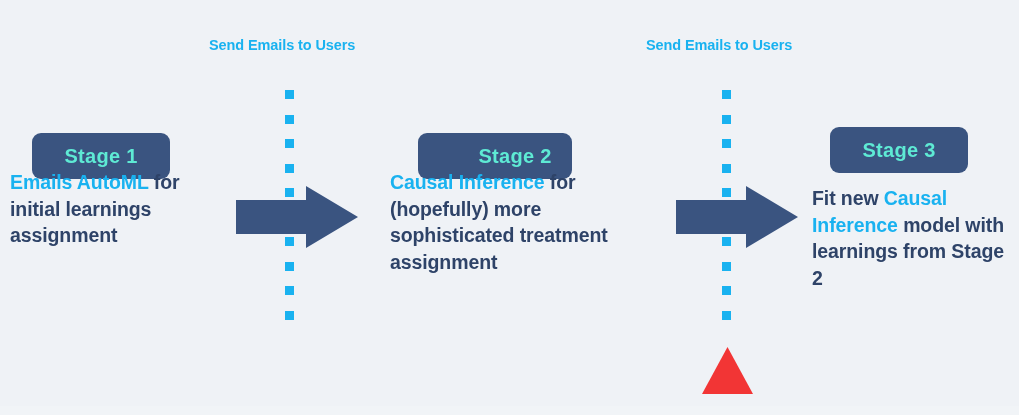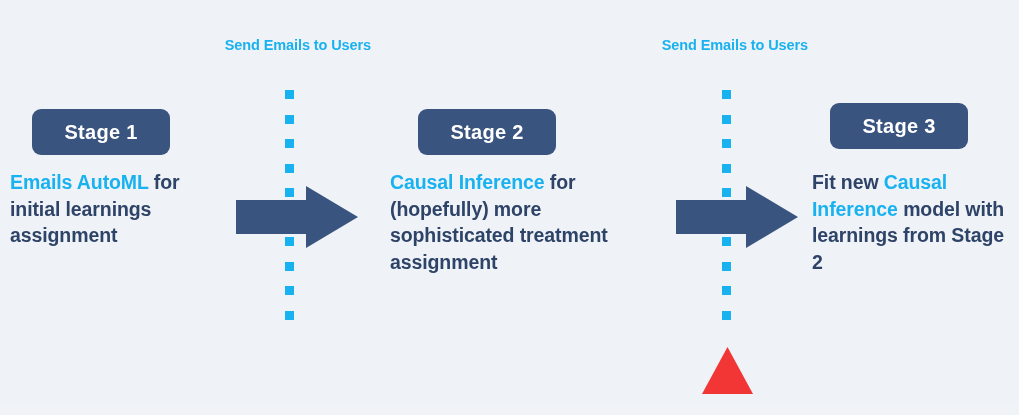--- a/index.html
+++ b/index.html
@@ -26,46 +26,47 @@
     width: 1019px;
     height: 9px;
     background: #f1f4f7;
   }
 
   
   .stage-badge {
     position: absolute;
     background: #3a5480;
     border-radius: 9px;
-    color: #ffffff;
+    color: #5eead4;
     font-weight: bold;
     font-size: 20px;
     letter-spacing: 0.3px;
     display: flex;
     align-items: center;
     justify-content: center;
     height: 46px;
+    margin-top: 24px;
   }
   #stage-badge-1 { left: 32px;  top: 109px; width: 138px; }
-  #stage-badge-2 { left: 418px; top: 109px; width: 138px; }
+  #stage-badge-2 { left: 418px; top: 109px; width: 114px; padding-left: 40px; }
   #stage-badge-3 { left: 830px; top: 103px; width: 138px; }
 
   
   .stage-desc {
     position: absolute;
     font-size: 19.5px;
     font-weight: bold;
     line-height: 1.37;
     color: #2e4368;
     letter-spacing: -0.1px;
   }
   .stage-desc .hl { color: #19b2f0; }
   #stage-desc-1 { left: 10px;  top: 169px; width: 215px; }
   #stage-desc-2 { left: 390px; top: 169px; width: 275px; }
-  #stage-desc-3 { left: 812px; top: 169px; width: 200px; }
+  #stage-desc-3 { left: 812px; top: 185px; width: 200px; }
 
   
   .dotted-line {
     position: absolute;
     width: 9px;
   }
   .dotted-line .dot {
     position: absolute;
     left: 0;
     width: 9px;
@@ -82,21 +83,21 @@
   #arrow-1 { left: 236px; top: 186px; width: 122px; height: 62px; }
   #arrow-2 { left: 676px; top: 186px; width: 122px; height: 62px; }
 
   
   .section-label {
     position: absolute;
     color: #19b2f0;
     font-size: 14.5px;
     font-weight: bold;
     line-height: 1.35;
-    text-align: right;
+    text-align: left;
     letter-spacing: -0.1px;
   }
   #label-emails-1 { left: 209px; top: 36px; width: 162px; }
   #label-emails-2 { left: 646px; top: 36px; width: 162px; }
 
   
   #red-triangle {
     position: absolute;
     left: 702px;
     top: 347px;

